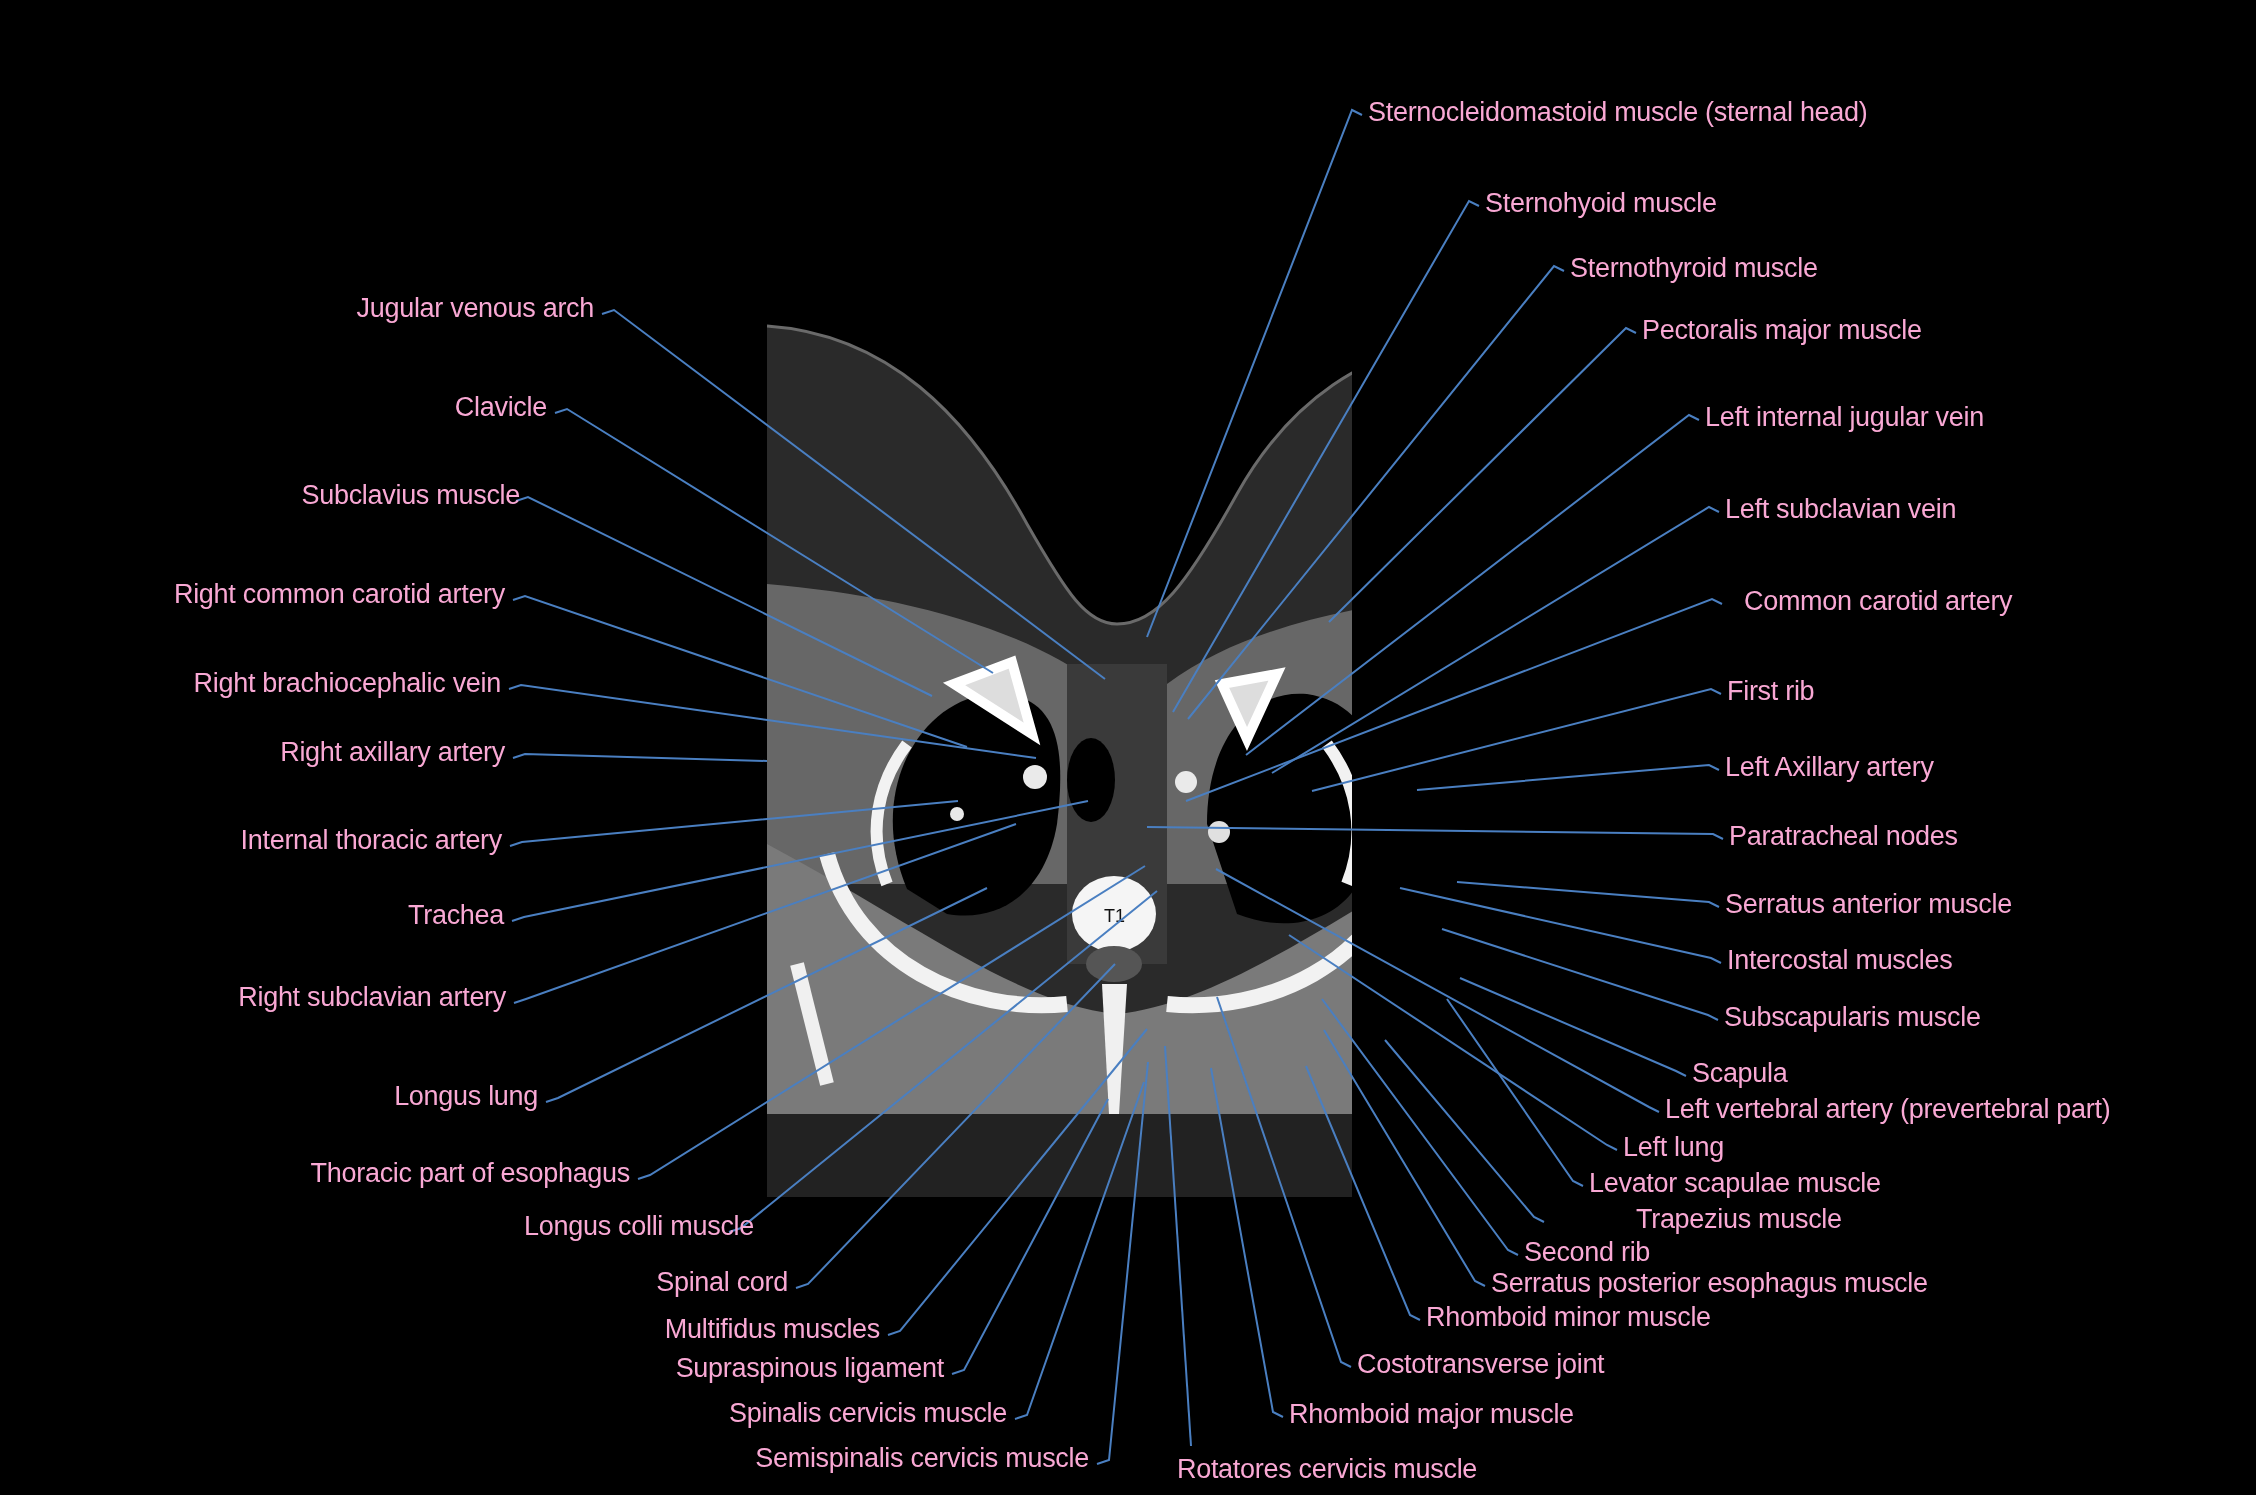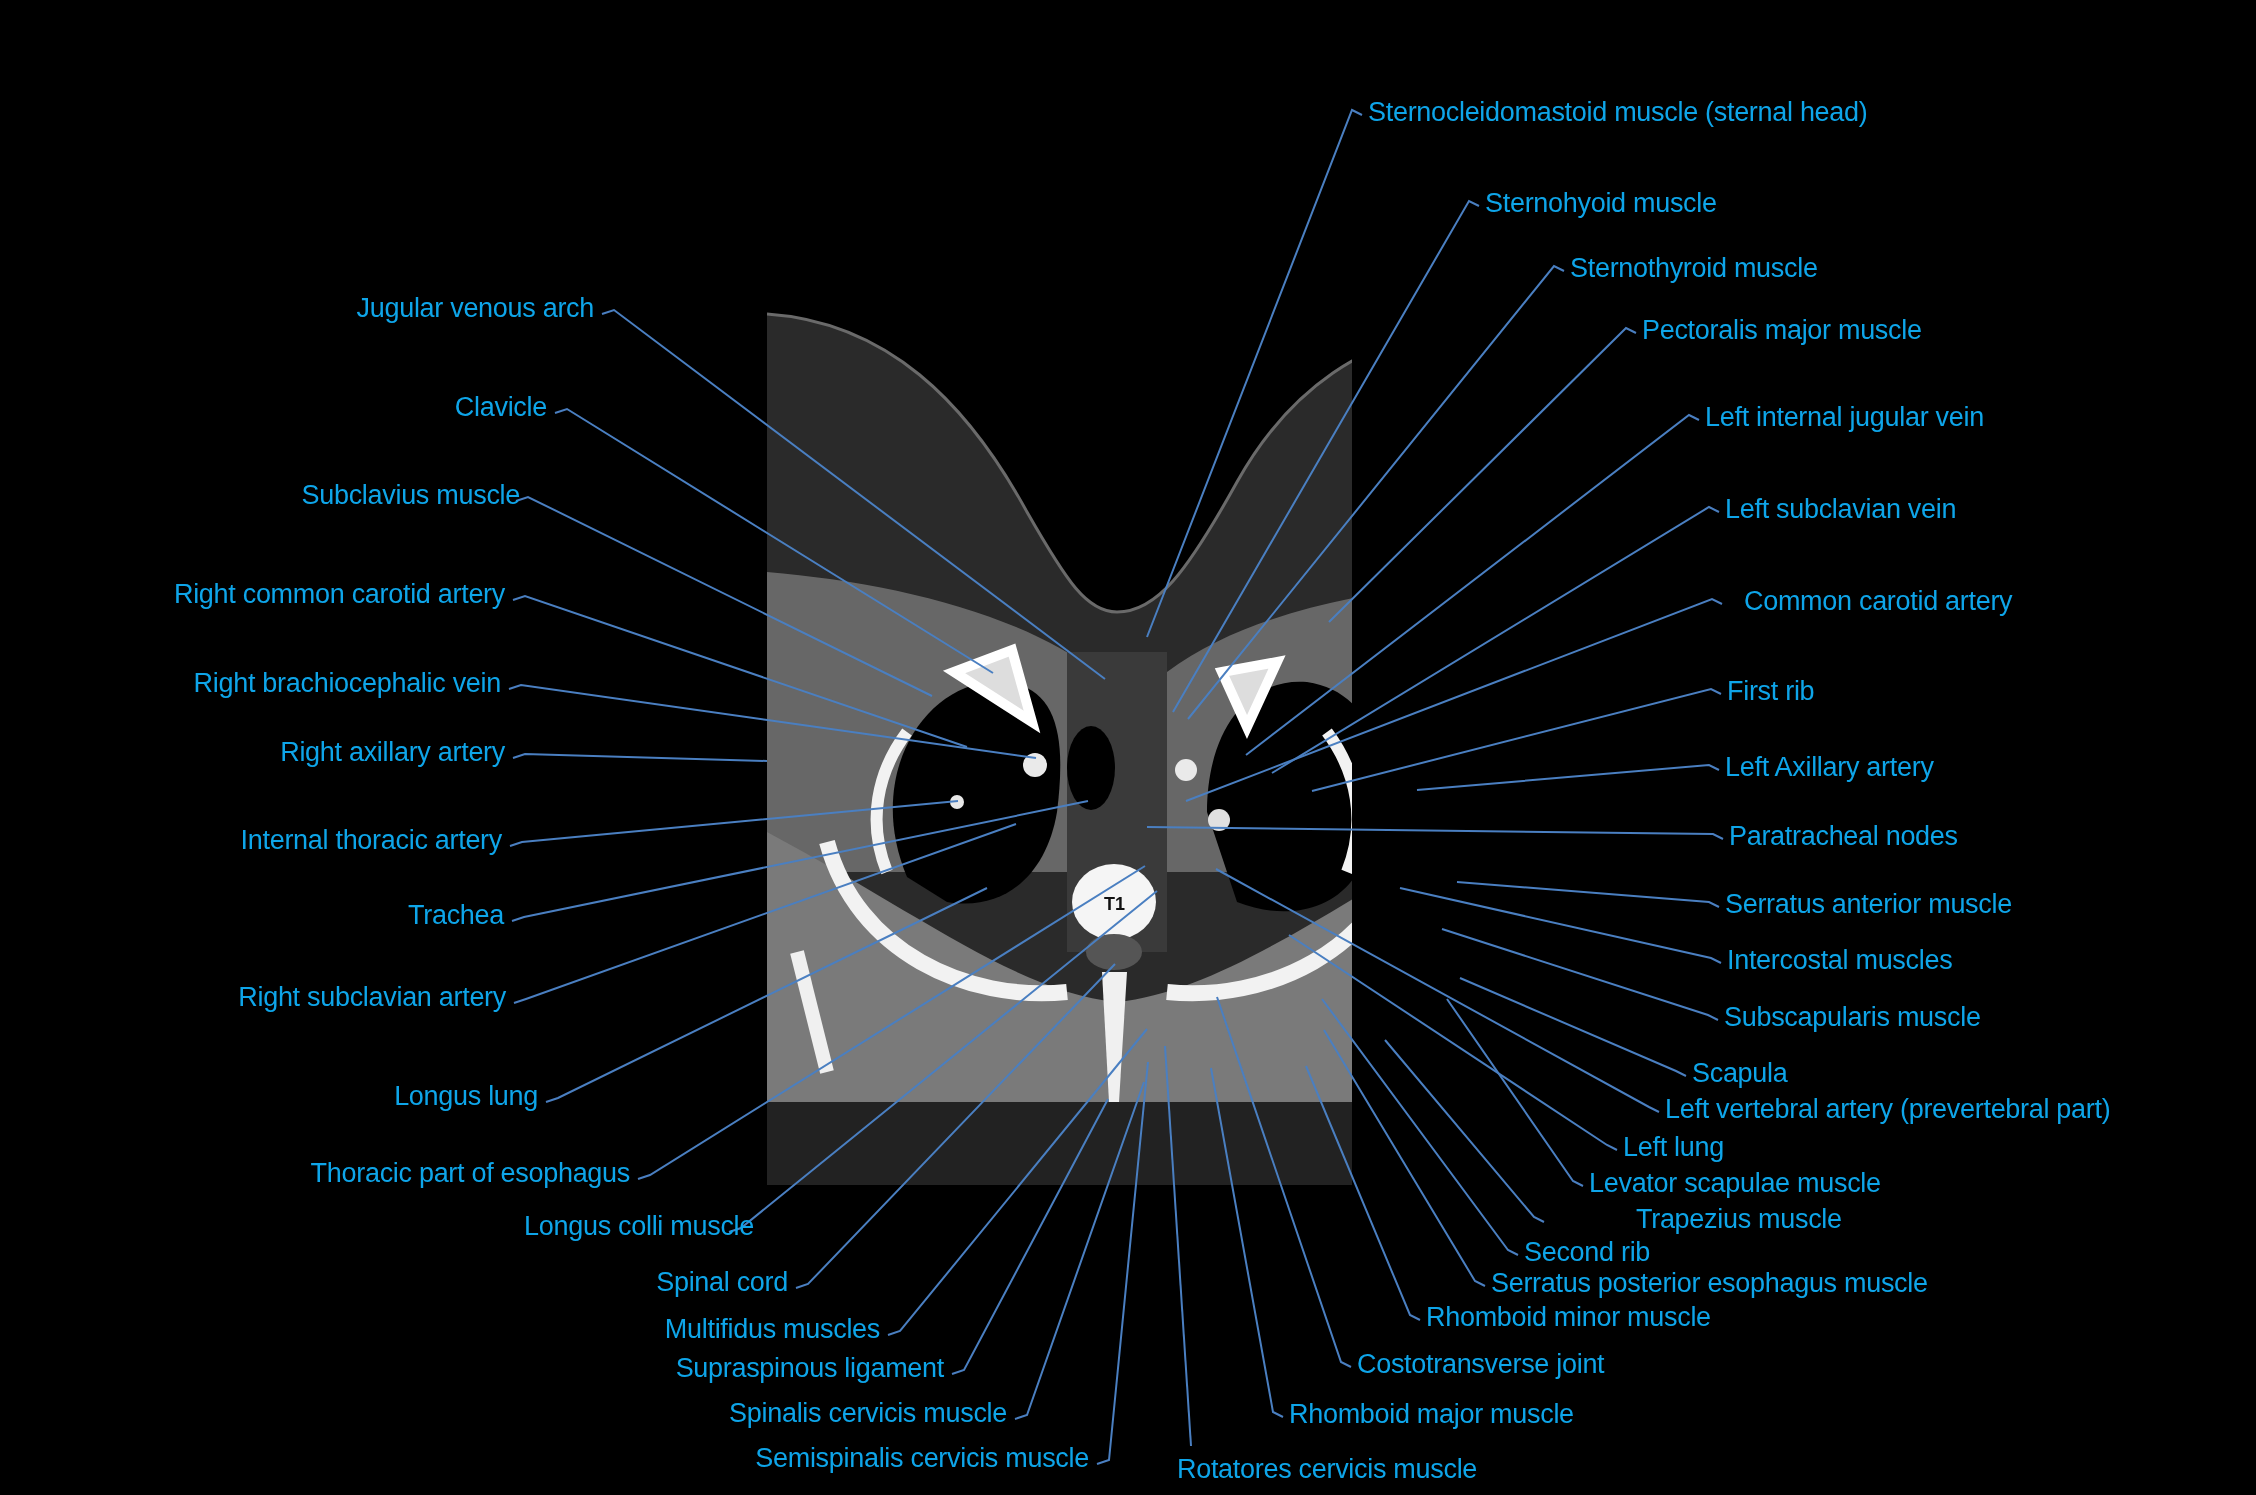--- a/index.html
+++ b/index.html
@@ -1,20 +1,20 @@
 <!DOCTYPE html>
 <html><head>
 <meta charset="utf-8">
 <style>
   html, body { margin: 0; padding: 0; background: #000; }
   body { width: 2256px; height: 1495px; position: relative; overflow: hidden;
          font-family: "Liberation Sans", sans-serif; }
   #stage { position: absolute; left: 0; top: 0; width: 2256px; height: 1495px; }
-  .ct-frame { position: absolute; left: 767px; top: 312px; width: 585px; height: 873px; overflow: hidden; font-weight: bold; }
-  .lbl { position: absolute; color: #0ea5e9; font-size: 27px; line-height: 32px; white-space: nowrap;
+  .ct-frame { position: absolute; left: 767px; top: 324px; width: 585px; height: 873px; overflow: hidden; }
+  .lbl { position: absolute; color: #f9a8d4; font-size: 27px; line-height: 32px; white-space: nowrap;
          transform: translateY(-50%); letter-spacing: -0.3px; }
   .lbl.right-align { transform: translate(-100%, -50%); }
   .vert-label { position:absolute; font-size: 18px; color:#111; font-family: "Liberation Sans", sans-serif; }
   svg { position: absolute; left: 0; top: 0; }
 </style>
 </head>
 <body>
 
 <div id="stage">
 

